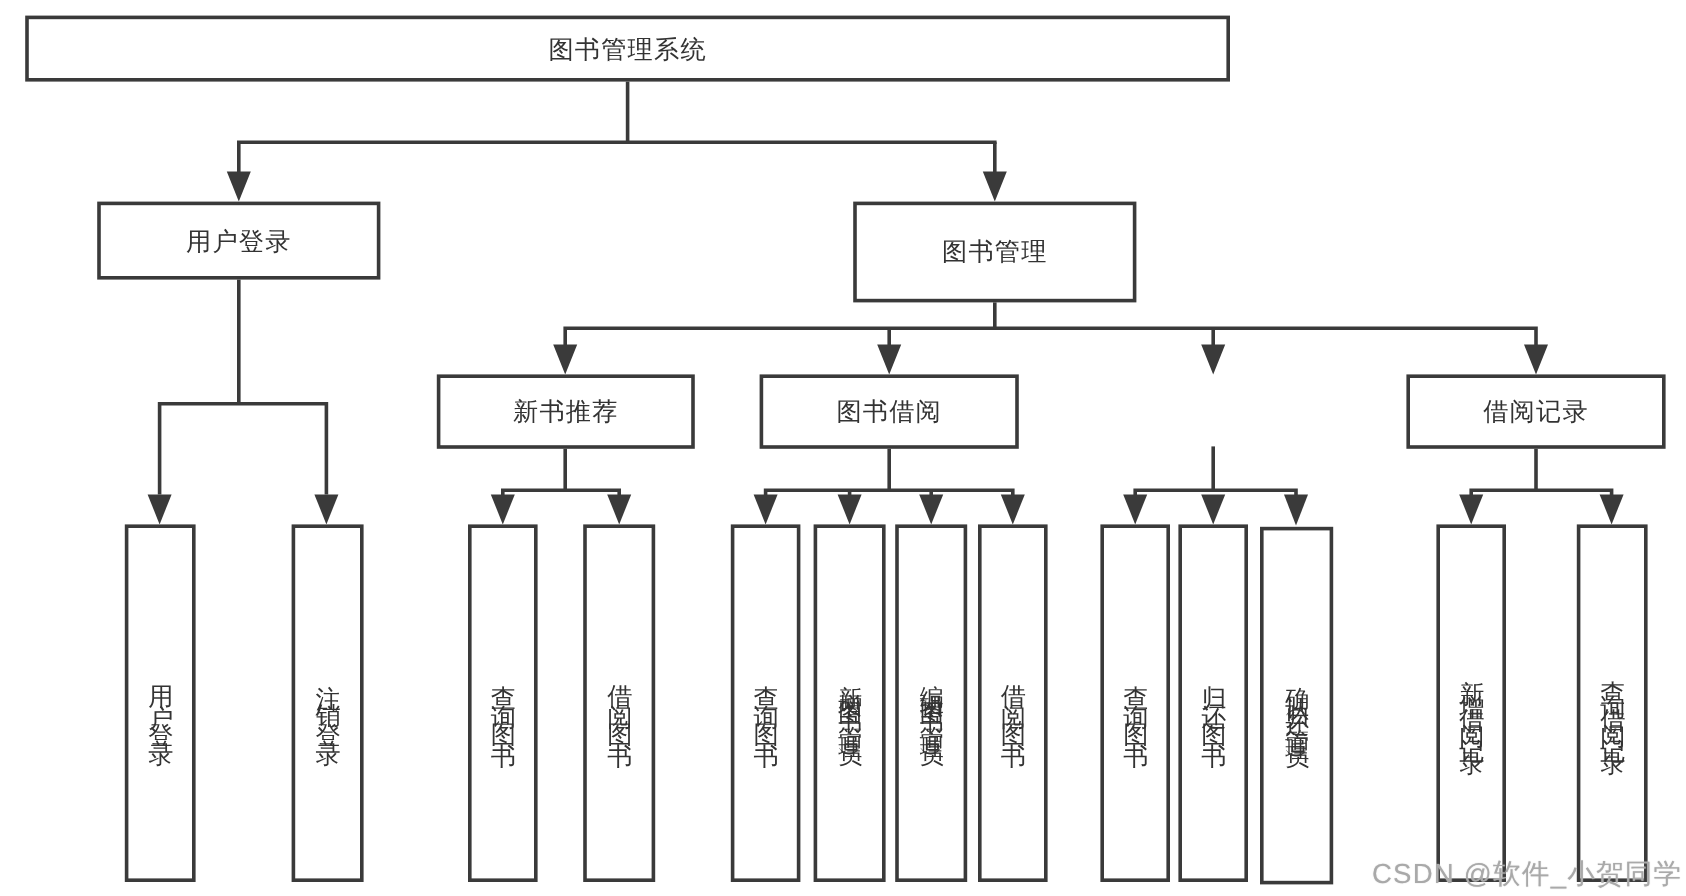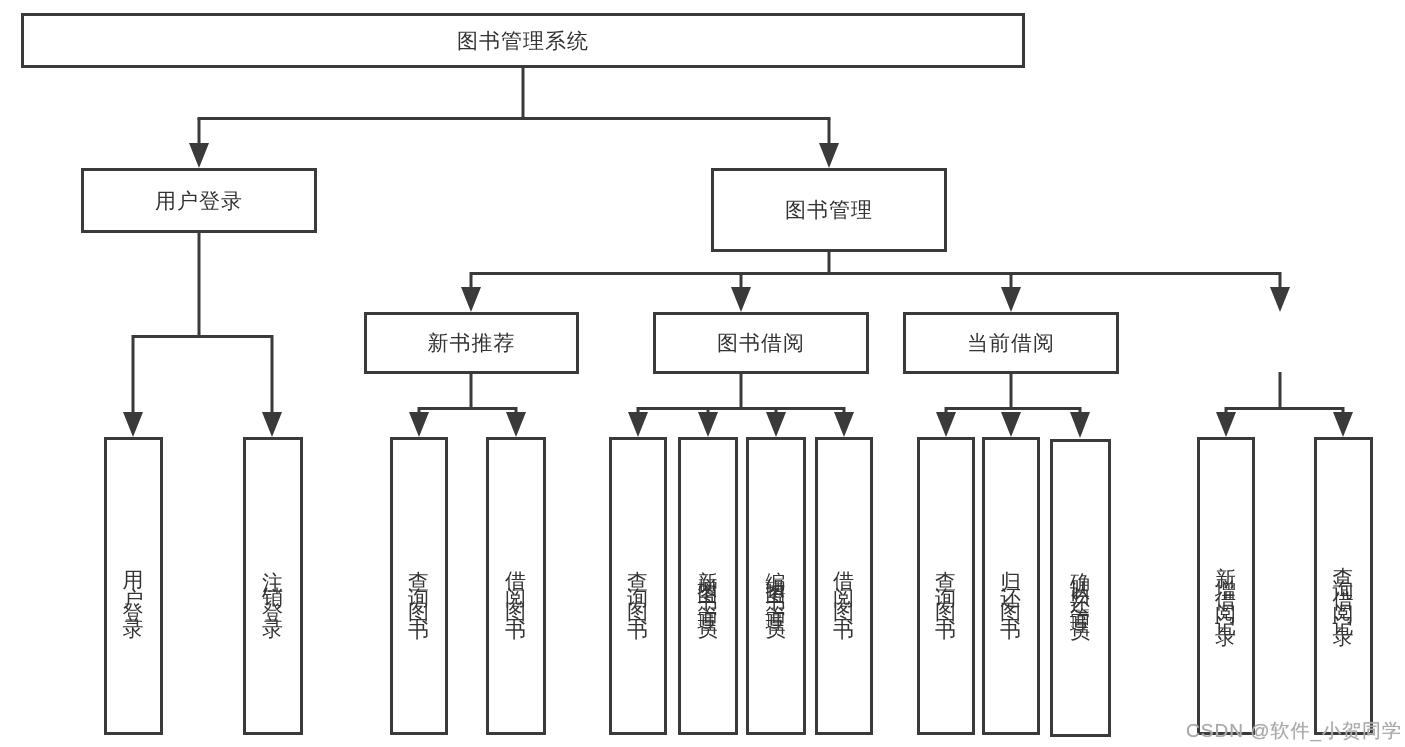--- a/index.html
+++ b/index.html
@@ -33,21 +33,21 @@
     font-size:21px;color:#333333;
     letter-spacing:16px;
     line-height:1;
     white-space:nowrap;
   }
   .leaf.long span{font-size:20px;letter-spacing:7px;}
   .leaf.mid span{letter-spacing:12px;}
   #watermark{
     position:absolute;z-index:3;
     right:3px;bottom:3px;
-    font-size:19px;color:#a9a9a9;
+    font-size:23px;color:#a9a9a9;
     letter-spacing:1px;
     text-shadow:0 0 1px #c9c9c9;
   }
 </style>
 </head>
 <body>
 
 <div id="canvas">
 
   <svg id="connectors" width="1405" height="747" viewBox="0 0 1405 747">
@@ -110,25 +110,25 @@
   <div class="hnode" style="left:81px;top:168px;width:236px;height:65px;">
     <span>用户登录</span>
   </div>
   <div class="hnode" style="left:711px;top:168px;width:236px;height:84px;">
     <span>图书管理</span>
   </div>
 
   <div class="hnode" style="left:364px;top:312px;width:215px;height:62px;font-family:Liberation Mono, monospace;">
     <span>新书推荐</span>
   </div>
-  <div class="hnode" style="left:633px;top:312px;width:216px;height:62px;margin-left:20px;">
+  <div class="hnode" style="left:633px;top:312px;width:216px;height:62px;">
     <span>图书借阅</span>
   </div>
-  <div class="hnode" style="left:903px;top:312px;width:216px;height:62px;">
-    <span>当前借阅</span>
+  <div class="hnode" style="left:1172px;top:312px;width:216px;height:62px;">
+    <span>借阅记录</span>
   </div>
 
   <div class="leaf" style="left:104px;width:59px;">
     <span>用户登录</span>
   </div>
   <div class="leaf" style="left:243px;width:60px;">
     <span>注销登录</span>
   </div>
 
   <div class="leaf" style="left:390px;width:58px;">

